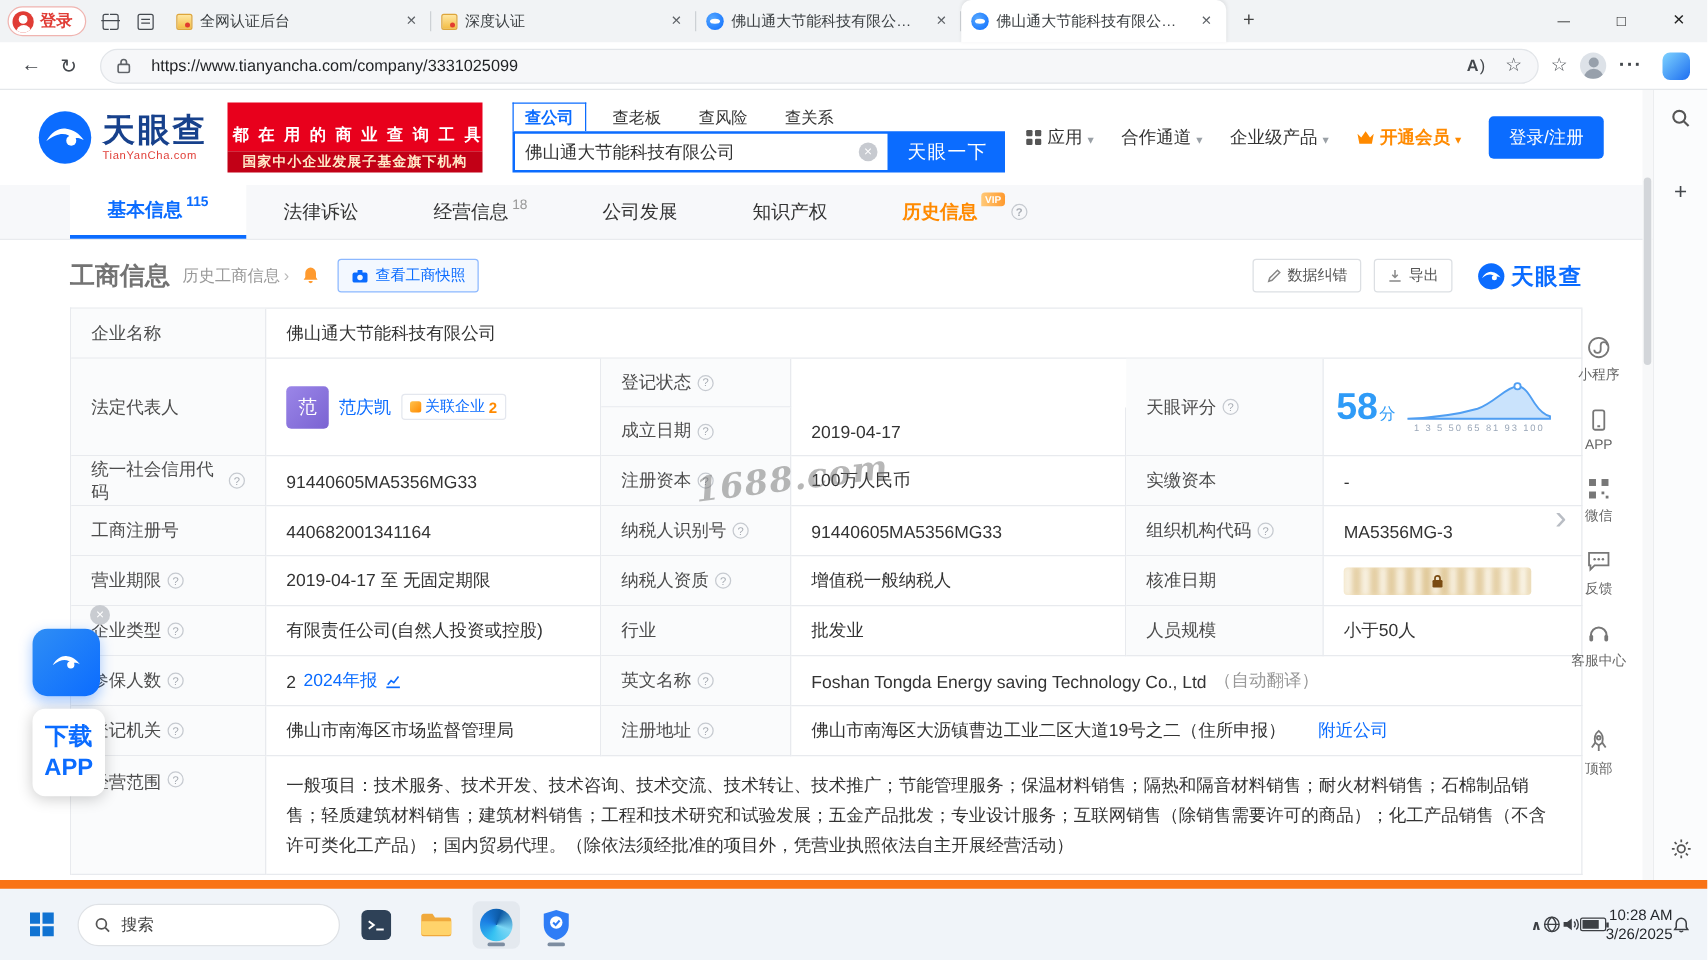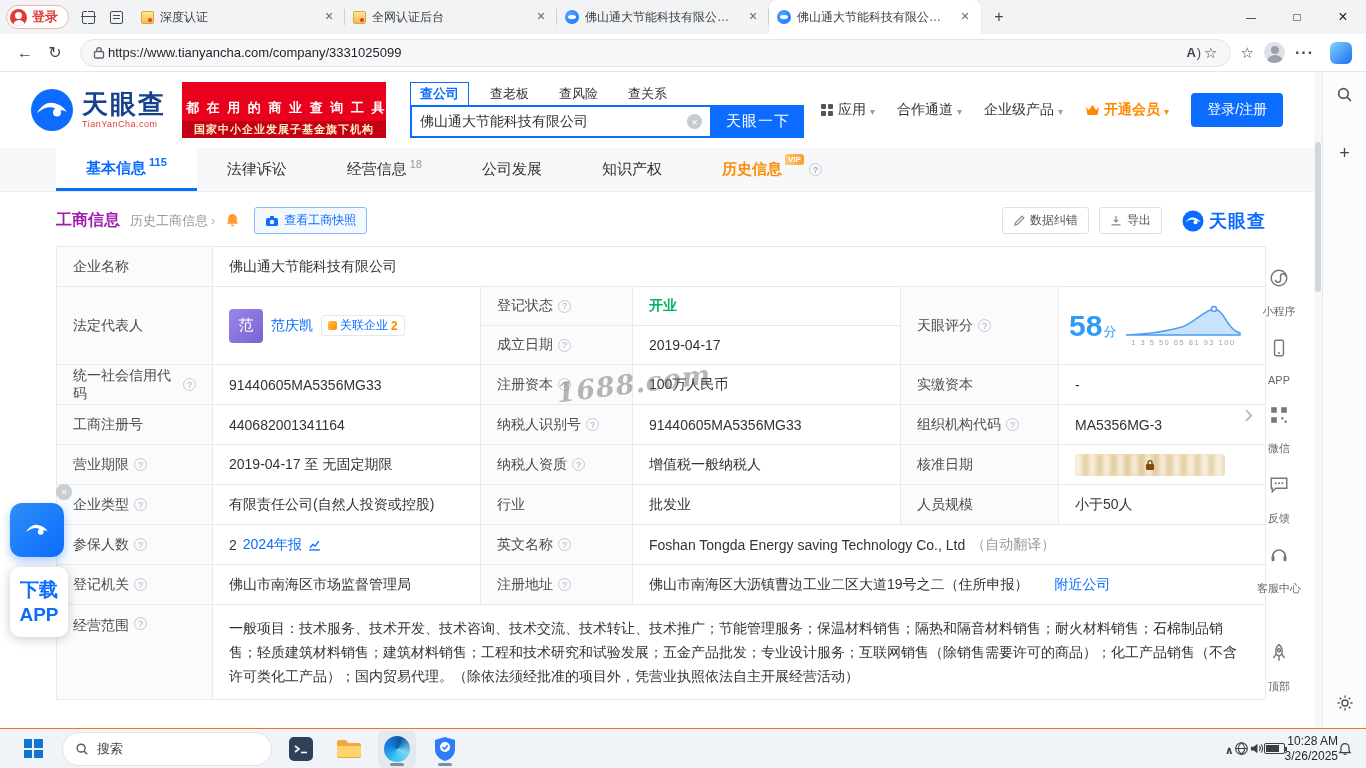--- a/index.html
+++ b/index.html
@@ -37,21 +37,21 @@
   .wc{width:46px;display:flex;align-items:center;justify-content:center;color:#222}
   .wc.min::before{content:"—";font-size:10px}
   .wc.max::before{content:"□";font-size:12px}
   .wc.cls::before{content:"×";font-size:16px}
 
   
   .navbar{height:38px;background:#fff;display:flex;align-items:center;padding:0 10px;border-bottom:1px solid #e4e7ea;flex:0 0 auto}
   .nav-ic{width:30px;height:30px;display:flex;align-items:center;justify-content:center;color:#43474c;font-size:16px;border-radius:4px}
   .nav-ic.back::before{content:"←"}
   .nav-ic.reload::before{content:"↻"}
-  .addr{flex:1;height:28px;background:#f6f7f9;border:1px solid #e2e5e9;border-radius:15px;display:flex;align-items:center;padding:0 12px;margin:0 10px;gap:3px;min-width:0}
+  .addr{flex:1;height:28px;background:#f6f7f9;border:1px solid #e2e5e9;border-radius:15px;display:flex;align-items:center;padding:0 12px;margin:0 10px;gap:16px;min-width:0}
   .addr-url{flex:1;font-size:13px;color:#1f2124;white-space:nowrap;overflow:hidden}
   .ra{color:#43474c;font-size:13px;font-weight:700}
   .ra::before{content:"A"}
   .ra::after{content:")";font-weight:400;margin-left:1px}
   .star::before{content:"☆";font-size:15px;color:#43474c}
   .dots::before{content:"···";letter-spacing:1px;font-weight:700;color:#43474c}
   .profile{width:21px;height:21px;border-radius:50%;background:#dde2e8;position:relative;overflow:hidden}
   .profile::before{content:"";position:absolute;left:6.5px;top:3.5px;width:8px;height:8px;border-radius:50%;background:#97a0ab}
   .profile::after{content:"";position:absolute;left:2.5px;top:13px;width:16px;height:9px;border-radius:8px 8px 0 0;background:#97a0ab}
   .copilot{width:22px;height:22px;border-radius:6px;background:linear-gradient(135deg,#7fd3ff,#1d6ef0);margin-left:6px}
@@ -99,21 +99,21 @@
   .ctab.active{color:#0b6cff;font-weight:700;background:#fff;border-bottom:3px solid #0b6cff}
   .cnt{font-size:11px;color:#0b6cff;margin-left:3px;position:relative;top:-6px}
   .cnt.gray{color:#999}
   .ctab.hist{color:#ff8a00;font-weight:600}
   .viptag{position:relative;top:-10px;margin-left:3px;background:linear-gradient(90deg,#ffc978,#ff9a2e);color:#fff;font-size:8px;font-weight:700;padding:1px 3px;border-radius:3px 3px 3px 0}
   .q{display:inline-flex;width:13px;height:13px;border:1px solid #c6cad0;border-radius:50%;color:#a8adb4;font-size:9px;align-items:center;justify-content:center;margin-left:5px;flex:0 0 auto}
   .q::before{content:"?"}
 
   
   .secbar{display:flex;align-items:center;margin:15px 56px 12px;gap:10px}
-  .sec-title{font-size:16px;font-weight:700;color:#a21caf}
+  .sec-title{font-size:20px;font-weight:700;color:#737373}
   .sec-hist{font-size:13px;color:#999;cursor:pointer}
   .sec-hist::after{content:"›";margin-left:3px;color:#bbb}
   .snap-btn{display:flex;align-items:center;gap:5px;border:1px solid #8cb8ff;background:#f3f8ff;color:#0b6cff;font-size:12px;padding:4px 10px;border-radius:3px;cursor:pointer;margin-left:4px}
   .sec-right{margin-left:auto;display:flex;align-items:center;gap:10px}
   .gbtn{display:flex;align-items:center;gap:5px;border:1px solid #dcdfe3;background:#fff;color:#555;font-size:12px;padding:4px 10px;border-radius:3px;cursor:pointer}
   .brand{display:flex;align-items:center;gap:5px;margin-left:10px}
   .brand-txt{font-size:18px;font-weight:700;color:#0b6cff;letter-spacing:1px}
 
   
   .itable{margin:0 56px;display:grid;grid-template-columns:156px 268px 152px 268px 158px 1fr;grid-template-rows:40px 39px 39px 40px 40px 40px 40px 40px 40px auto;border-top:1px solid #e8eaee;border-left:1px solid #e8eaee;font-size:14px;position:relative;background:#fff}
@@ -136,31 +136,31 @@
   .ticks{font-size:7.5px;color:#9aa7b8;letter-spacing:1.5px;white-space:nowrap}
   .lockbox{width:150px;height:22px;border-radius:3px;position:relative;overflow:hidden;display:flex;align-items:center;justify-content:center;background:linear-gradient(90deg,#f2e3c2,#ead6ab 45%,#f4e7c9)}
   .lockbox::before{content:"";position:absolute;inset:0;background:repeating-linear-gradient(90deg,rgba(255,255,255,.55) 0 7px,rgba(205,175,120,.35) 7px 14px);filter:blur(2px)}
   .lockbox svg{position:relative;z-index:1}
   .annual{display:flex;align-items:center;gap:6px}
   .wm{position:absolute;left:556px;top:296px;font-family:"DejaVu Serif","Liberation Serif",serif;font-style:italic;font-size:27px;font-weight:700;color:rgba(105,105,105,.48);transform:rotate(-7deg);pointer-events:none;letter-spacing:1px;z-index:3}
   .tnext{position:absolute;left:1244px;top:326px;font-size:28px;color:#b9bdc4;z-index:4;cursor:pointer}
   .tnext::before{content:"›"}
 
   
-  .dlwrap{position:absolute;left:10px;top:412px;width:66px;z-index:6}
+  .dlwrap{position:absolute;left:26px;top:412px;width:66px;z-index:6}
   .dlclose{width:16px;height:16px;border-radius:50%;background:#c9ccd1;color:#fff;display:flex;align-items:center;justify-content:center;margin-left:46px;margin-bottom:3px;cursor:pointer}
   .dlclose::before{content:"×";font-size:11px}
   .dllogo{width:54px;height:54px;border-radius:12px;background:linear-gradient(135deg,#2f8ef5,#0b6cff);display:flex;align-items:center;justify-content:center;box-shadow:0 4px 10px rgba(11,108,255,.35);cursor:pointer}
   .dlbubble{margin-top:10px;background:#fff;border-radius:10px;box-shadow:0 2px 12px rgba(0,0,0,.2);padding:10px 6px;text-align:center;color:#0b6cff;font-weight:700;font-size:19px;line-height:25px;width:58px;cursor:pointer}
   .sidewrap{position:absolute;right:18px;top:196px;width:50px;display:flex;flex-direction:column;align-items:center;gap:19px;z-index:6}
-  .sitem{display:flex;flex-direction:column;align-items:center;gap:16px;color:#666;font-size:11px;cursor:pointer;white-space:nowrap}
+  .sitem{display:flex;flex-direction:column;align-items:center;gap:4px;color:#666;font-size:11px;cursor:pointer;white-space:nowrap}
   .sitem.toplink{margin-top:28px}
 
   
-  .taskbar{height:40px;background:#f0f4f9;border-top:1px solid #f97316;display:flex;align-items:center;padding:0 14px;gap:10px;flex:0 0 auto}
+  .taskbar{height:64px;background:#f0f4f9;border-top:7px solid #f97316;display:flex;align-items:center;padding:0 14px;gap:10px;flex:0 0 auto}
   .tapp{width:38px;height:38px;display:flex;align-items:center;justify-content:center;border-radius:6px;position:relative;cursor:pointer}
   .tapp.active{background:#e4e9ef}
   .tapp.running::after{content:"";position:absolute;bottom:2px;left:50%;transform:translateX(-50%);width:14px;height:3px;border-radius:2px;background:#7d8da1}
   .winlogo{width:19px;height:19px;display:grid;grid-template-columns:8.5px 8.5px;grid-template-rows:8.5px 8.5px;gap:2px}
   .winlogo i{background:#1173d2}
   .tsearch{width:210px;height:34px;background:#fff;border:1px solid #dfe2e6;border-radius:17px;display:flex;align-items:center;padding:0 12px;gap:8px;color:#444;font-size:13px;cursor:pointer}
   .edgeball{width:26px;height:26px;border-radius:50%;background:conic-gradient(from 200deg,#35c1f1,#1b7fe4,#0c59a4,#7cd7f5,#35c1f1)}
   .tray{margin-left:auto;display:flex;align-items:center;color:#3c3f44}
   .tray-up::before{content:"∧";font-size:11px;font-weight:700}
   .battery{width:21px;height:11px;border:1.3px solid #3c3f44;border-radius:2px;position:relative}
@@ -182,26 +182,26 @@
       <span class="tb-ic">
           <span class="sq-ic grid"></span>
         </span>
       <span class="tb-ic">
           <span class="sq-ic note"></span>
         </span>
     </div>
     <div class="tabs">
       <div class="btab">
         <span class="fav-doc"></span>
-        <span class="btab-title">深度认证</span>
+        <span class="btab-title">全网认证后台</span>
         <span class="tclose"></span>
       </div>
       <div class="btab">
         <span class="fav-doc"></span>
-        <span class="btab-title">全网认证后台</span>
+        <span class="btab-title">深度认证</span>
         <span class="tclose"></span>
       </div>
       <div class="btab">
         <span class="fav-tyc"></span>
         <span class="btab-title">佛山通大节能科技有限公司_相关</span>
         <span class="tclose"></span>
       </div>
       <div class="btab active">
         <span class="fav-tyc"></span>
         <span class="btab-title">佛山通大节能科技有限公司 - 天眼</span>
@@ -381,23 +381,20 @@
           <span class="rel-pill">
             <span class="rel-ic"></span>
             <span class="link">关联企业</span>
             <span class="rel-cnt">2</span>
           </span>
         </div>
         <div class="cell lb" style="grid-area:2/3/3/4">
             <span>登记状态</span>
             <span class="q"></span>
           </div>
-        <div class="cell vl" style="grid-area:2/4/3/5">
-            <span class="green">开业</span>
-          </div>
         <div class="cell lb" style="grid-area:3/3/4/4">
             <span>成立日期</span>
             <span class="q"></span>
           </div>
         <div class="cell vl" style="grid-area:3/4/4/5">
             <span>2019-04-17</span>
           </div>
         <div class="cell lb" style="grid-area:2/5/4/6">
             <span>天眼评分</span>
             <span class="q"></span>

